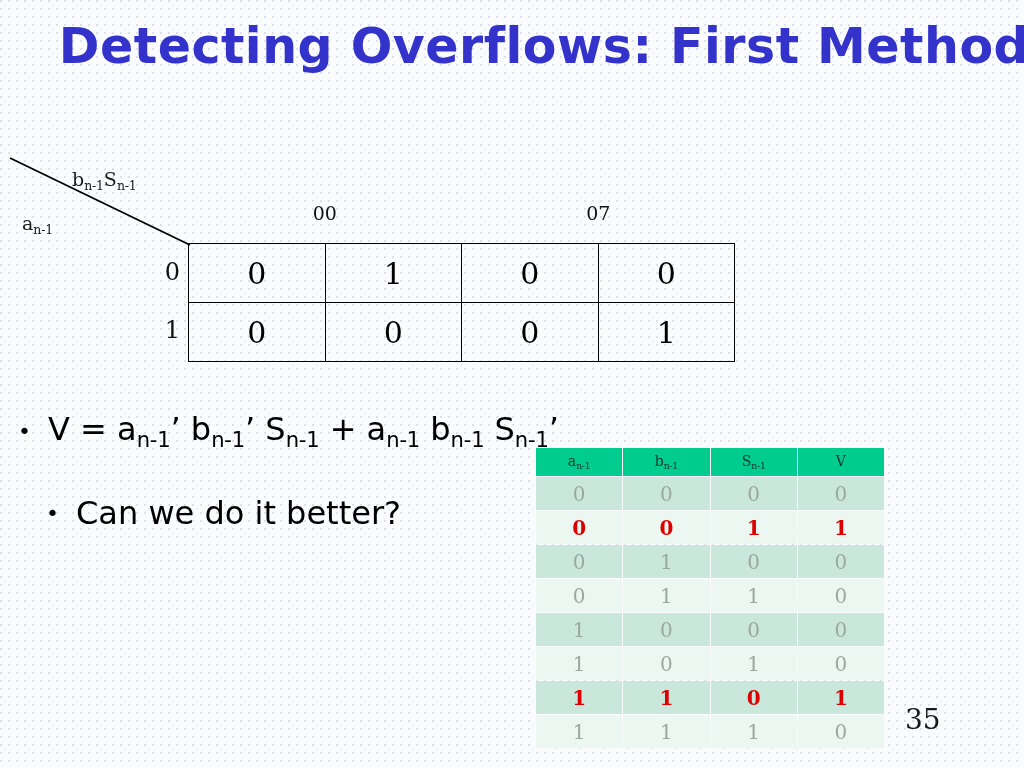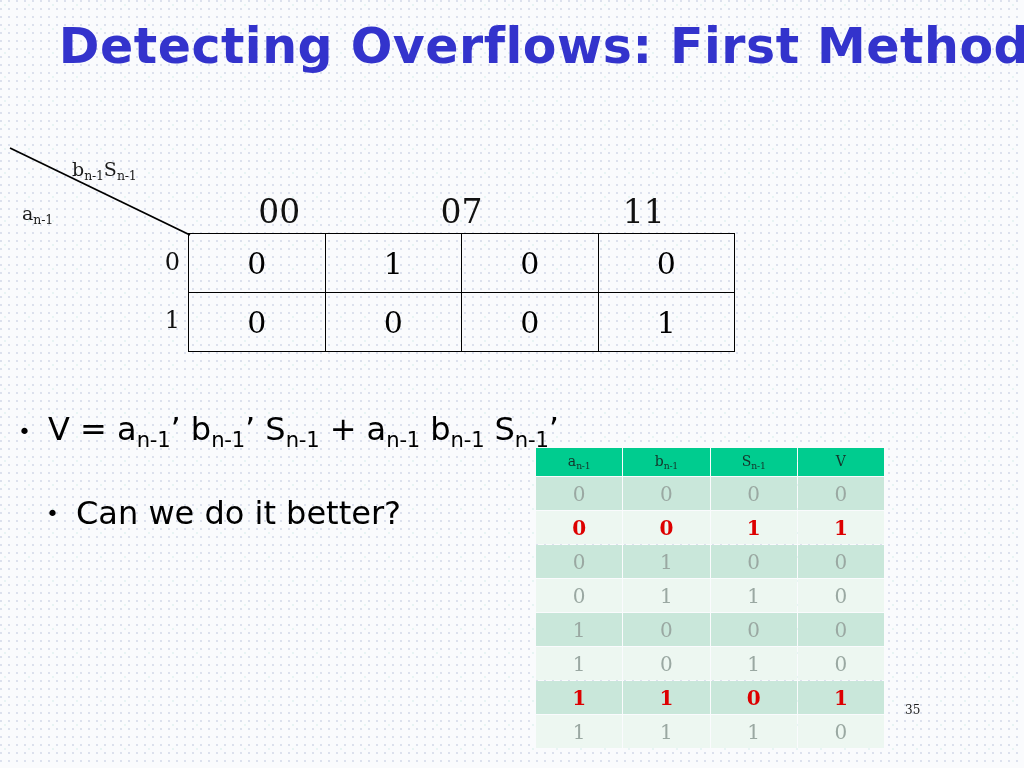--- a/index.html
+++ b/index.html
@@ -42,21 +42,21 @@
     letter-spacing: 0.5px;
     color: #3333cc;
     white-space: nowrap;
     margin-left: 32px;
   }
 
   
   #kmap-wrap {
     position: absolute;
     left: 0;
-    top: 140px;
+    top: 150px;
     width: 780px;
     height: 225px;
   }
   #kmap-diagonal {
     position: absolute;
     left: 0; top: 0;
     width: 220px;
     height: 110px;
     overflow: visible;
   }
@@ -85,21 +85,21 @@
     position: absolute;
     left: 188px;
     top: 52px;
     width: 547px;
     display: flex;
   }
   #kmap-col-headers .kmap-col-head {
     flex: 1 1 0;
     text-align: center;
     font-family: "DejaVu Serif", serif;
-    font-size: 33px;
+    font-size: 19px;
     color: #111111;
   }
 
   #kmap-row-headers {
     position: absolute;
     left: 130px;
     top: 93px;
     width: 50px;
   }
   #kmap-row-headers .kmap-row-head {
@@ -196,21 +196,21 @@
     color: #dd0000;
     font-weight: 700;
   }
 
   
   #page-number {
     position: absolute;
     left: 905px;
     top: 703px;
     font-family: "DejaVu Serif", serif;
-    font-size: 12px;
+    font-size: 28px;
     color: #1a1a1a;
   }
 </style>
 </head>
 <body>
 
 <div id="slide">
 
   <div id="title">Detecting Overflows: First Method</div>
 
@@ -224,21 +224,20 @@
       <span>b</span><span class="sub">n-1</span><span>S</span><span class="sub">n-1</span>
     </div>
 
     <div class="kmap-axis-label" id="kmap-row-var">
       <span>a</span><span class="sub">n-1</span>
     </div>
 
     <div id="kmap-col-headers">
       <div class="kmap-col-head">00</div>
       <div class="kmap-col-head">07</div>
-      <div class="kmap-col-head">11</div>
     </div>
 
     <div id="kmap-row-headers">
       <div class="kmap-row-head">0</div>
       <div class="kmap-row-head">1</div>
     </div>
 
     <table id="kmap-table">
       <tbody>
         <tr>

